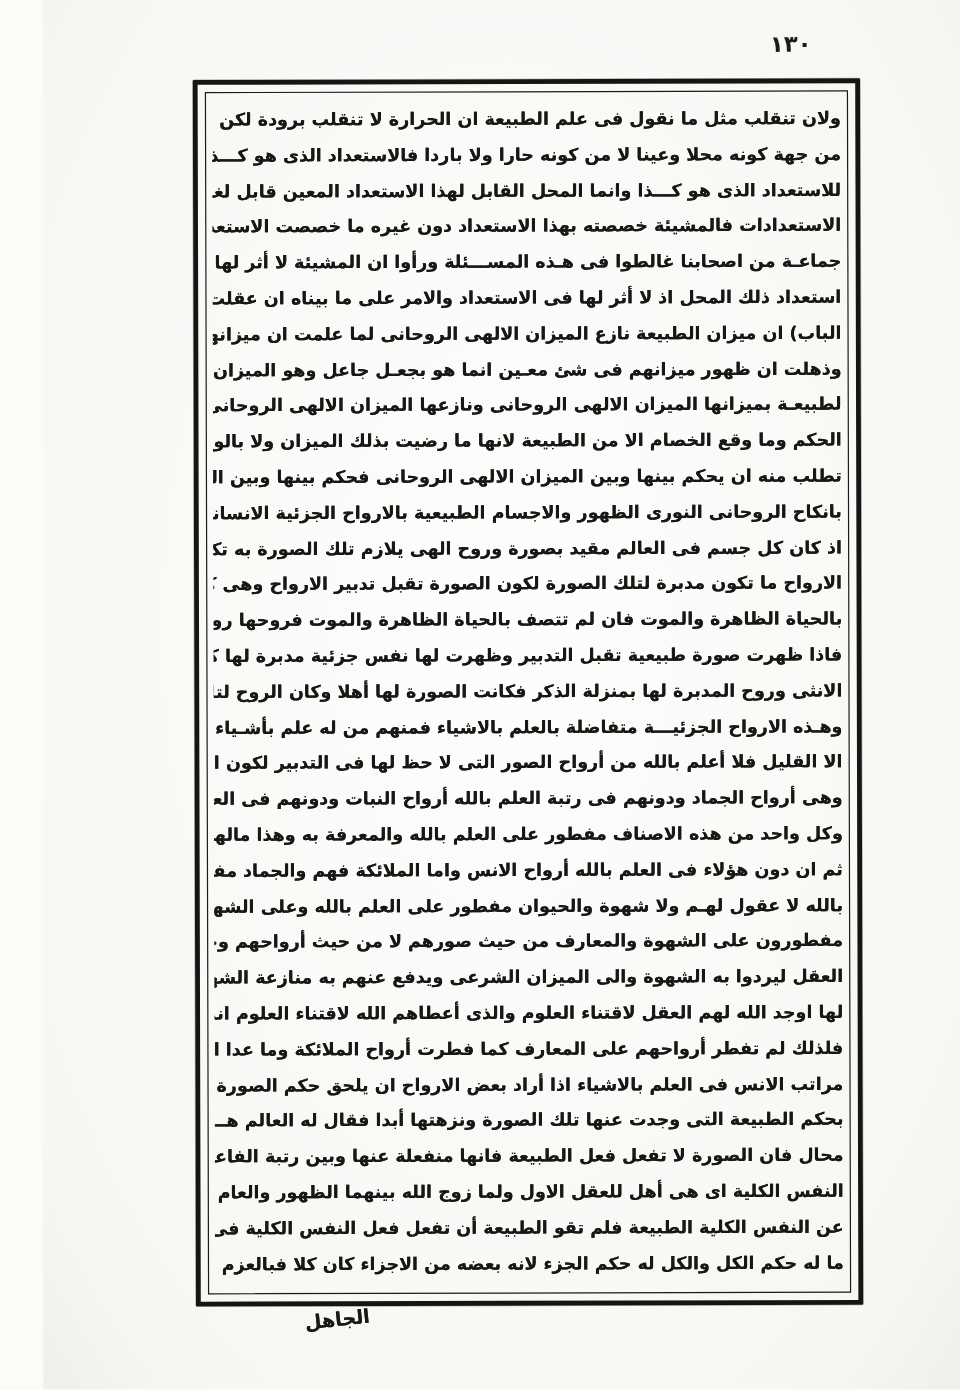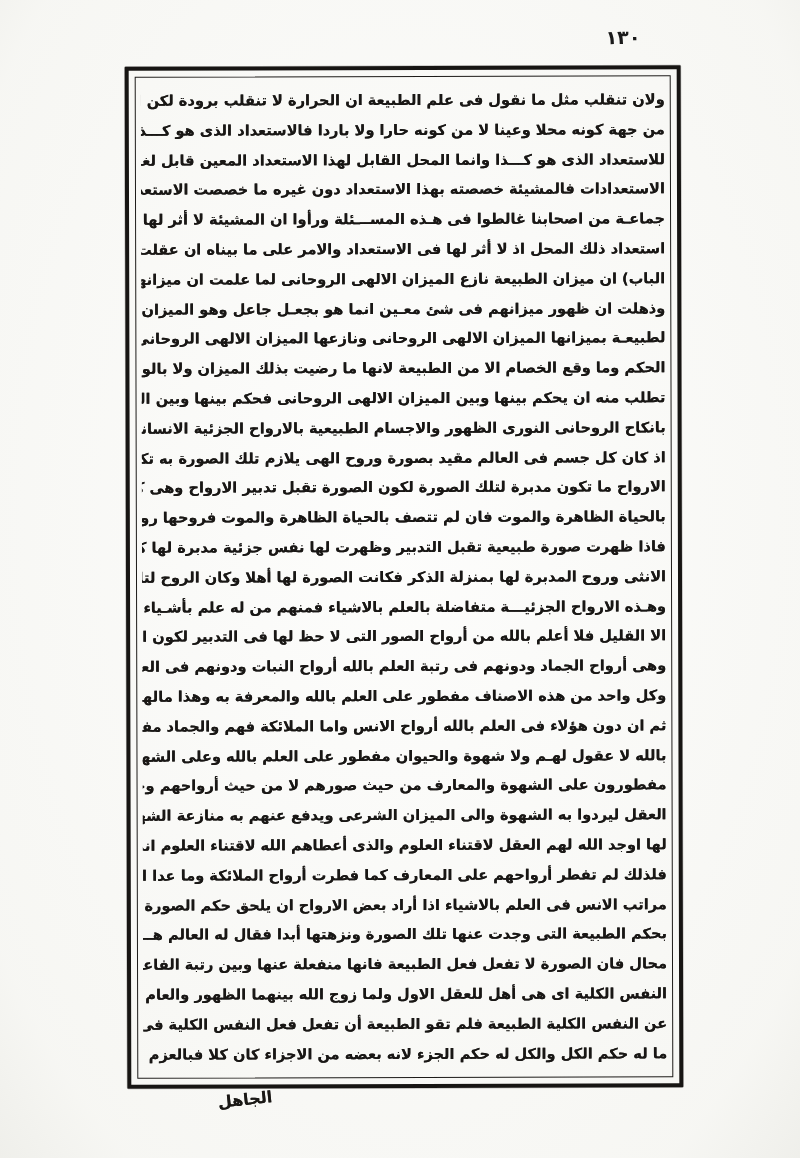--- a/index.html
+++ b/index.html
@@ -13,20 +13,21 @@
     font-family: "DejaVu Sans", sans-serif;
     overflow: hidden;
     position: relative;
   }
   .scan-page {
     position: absolute;
     inset: 0;
     background:
       radial-gradient(ellipse at 50% 45%, rgba(255,255,255,0.6) 0%, rgba(240,240,236,0.35) 85%, rgba(228,228,222,0.5) 100%),
       #fafaf7;
+    margin-left: 36px;
   }
   .page-number {
     position: absolute;
     top: 26px;
     left: 588px;
     width: 70px;
     text-align: center;
     font-size: 19px;
     font-weight: bold;
     letter-spacing: 3px;

